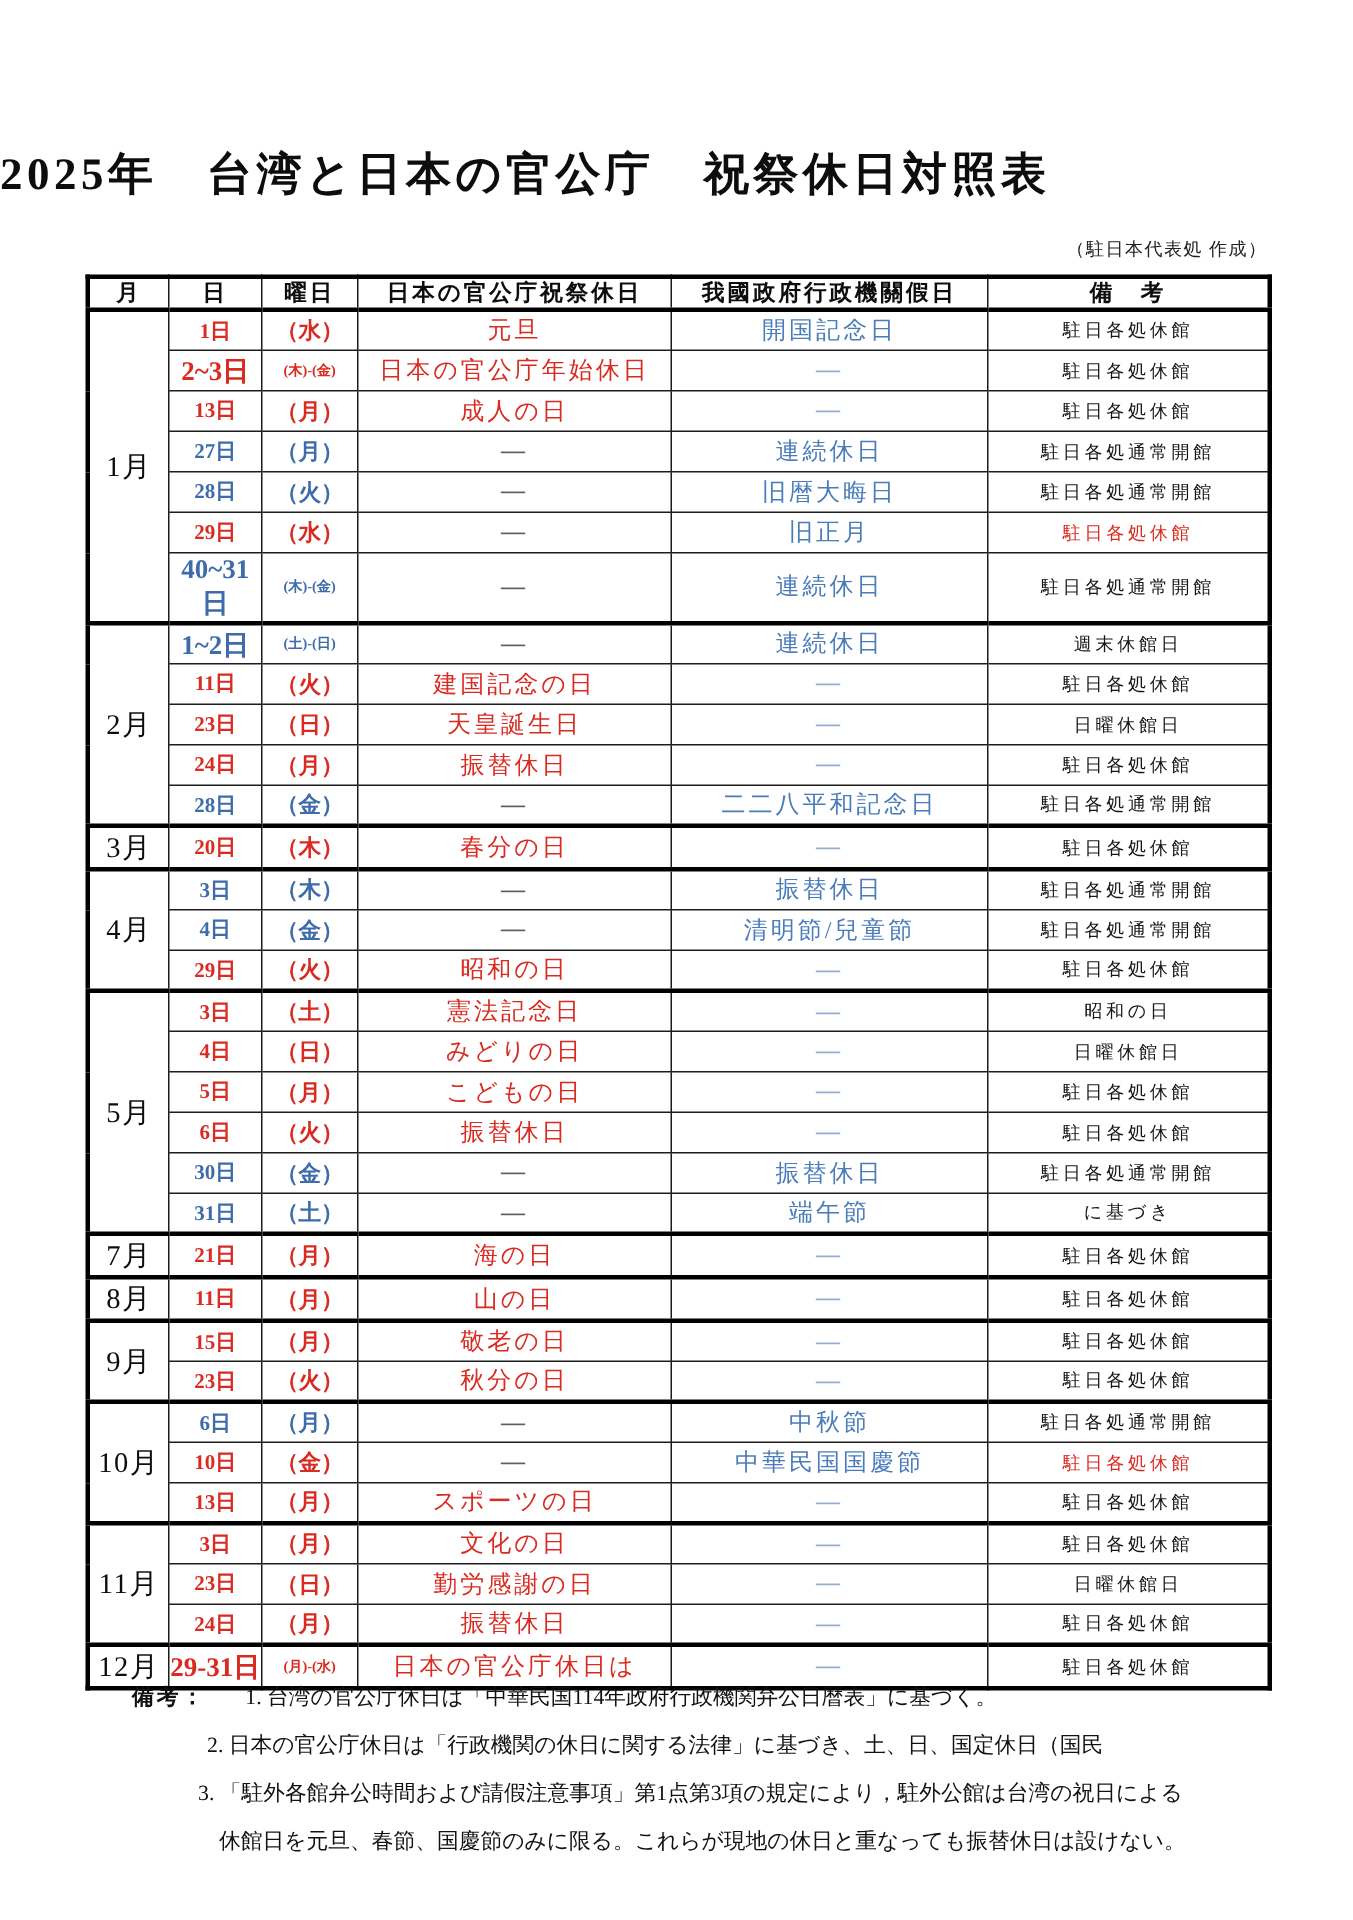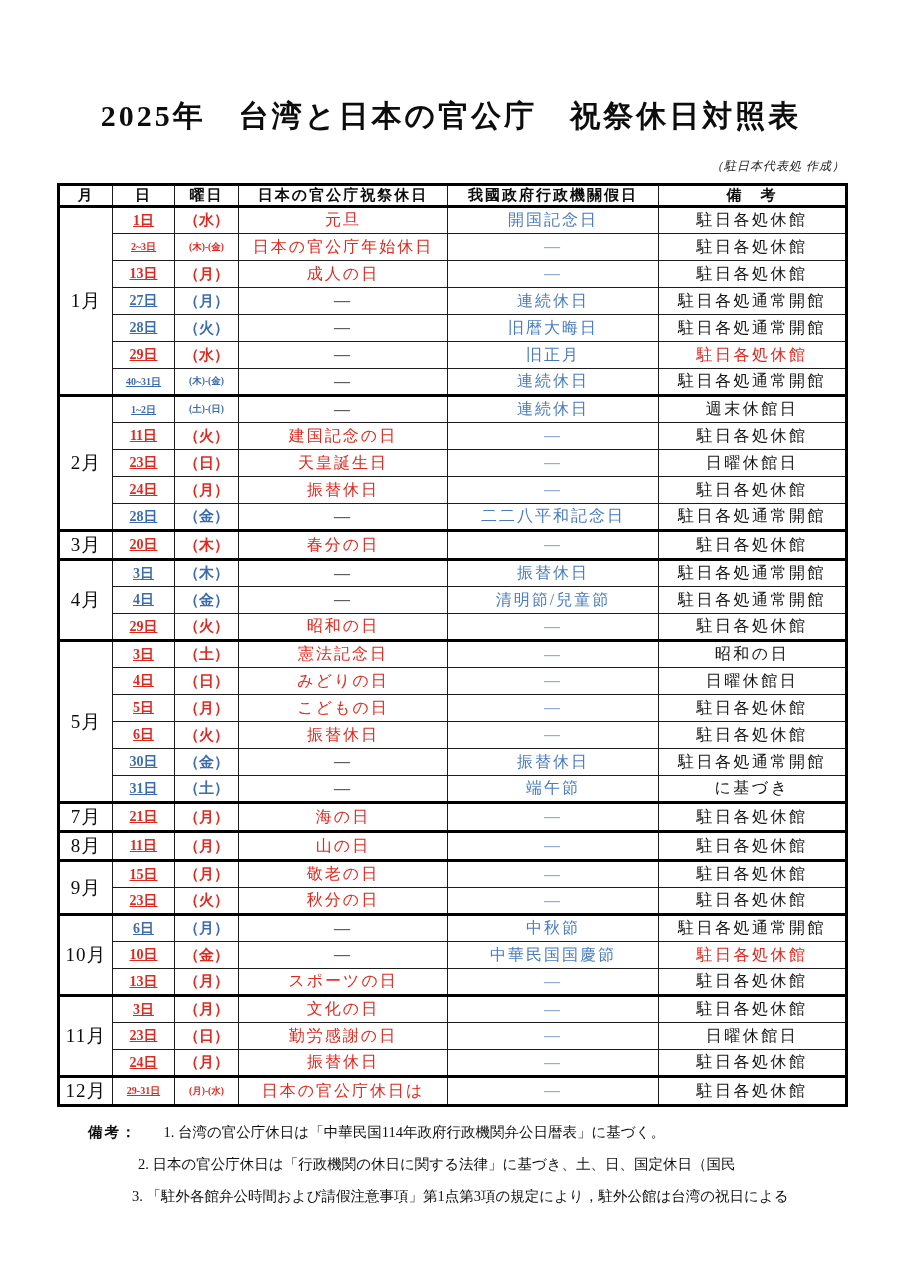--- a/index.html
+++ b/index.html
@@ -10,48 +10,48 @@
   *{margin:0;padding:0;box-sizing:border-box;}
   html,body{background:#ffffff;}
   body{
     width:902px;height:1280px;position:relative;
     font-family:"Liberation Serif","DejaVu Serif",serif;
     color:var(--ink);
   }
   .page{position:absolute;inset:0;background:#fff;}
   .title{
     position:absolute;top:96px;left:0;width:100%;
-    text-align:center;font-size:30px;font-weight:bold;
+    font-size:30px;font-weight:bold;
     letter-spacing:3px;color:#0d0d0d;white-space:pre;
   }
   .credit{
     position:absolute;top:158px;right:57px;
-    font-size:12px;letter-spacing:1px;color:#222;font-style:italic;
+    font-size:12px;letter-spacing:1px;color:#222;
   }
   table.holiday{
     position:absolute;left:57px;top:183px;width:788px;
     border-collapse:collapse;table-layout:fixed;
     border:3px solid #000;
   }
   col.c-month{width:54px;} col.c-day{width:62px;} col.c-wd{width:64px;}
   col.c-jp{width:209px;} col.c-tw{width:211px;} col.c-note{width:188px;}
   th,td{border:1px solid var(--border);text-align:center;vertical-align:middle;overflow:hidden;}
   thead th{
     height:22px;font-size:15px;font-weight:bold;letter-spacing:2px;
     border-bottom:3px solid #000;color:#0d0d0d;white-space:pre;
   }
   tbody td{height:27px;}
   tr.group-start td{border-top:3px solid #000;}
   td.month{font-size:19px;font-weight:400;letter-spacing:1px;color:#0d0d0d;}
-  td.day{font-size:14px;font-weight:bold;letter-spacing:0;text-decoration:underline;}
-  td.day.range{font-size:10px;}
+  td.day{font-size:14px;font-weight:bold;letter-spacing:0;}
+  td.day.range{font-size:18px;}
   td.weekday{font-size:15px;font-weight:600;}
   td.weekday.small{font-size:9.5px;letter-spacing:0;font-weight:bold;}
   td.jp,td.tw{font-size:16px;letter-spacing:2px;white-space:nowrap;}
-  td.note{font-size:16px;letter-spacing:2.5px;white-space:nowrap;}
+  td.note{font-size:12px;letter-spacing:2.5px;white-space:nowrap;}
   .c-red{color:var(--red);}
   .c-blue{color:var(--blue);}
   td.tw.c-blue{color:var(--tblue);}
   .c-black{color:#161616;}
   .c-gray-dash{color:var(--dash-gray);font-weight:bold;}
   .c-blue-dash{color:var(--dash-blue);font-weight:bold;}
   .notes{
     position:absolute;left:88px;top:1116px;width:760px;
     font-size:14.5px;line-height:32px;color:#111;
   }
@@ -327,14 +327,15 @@
           <td class="tw c-blue-dash">―</td>
           <td class="note c-black">駐日各処休館</td>
         </tr>
       </tbody>
   </table>
 
   <div class="notes" id="notes-box">
       <div class="notes-row" style="padding-left: 0px;"><span class="notes-label">備考：</span>1.  台湾の官公庁休日は「中華民国114年政府行政機関弁公日暦表」に基づく。</div>
       <div class="notes-row" style="padding-left: 50px;">2.  日本の官公庁休日は「行政機関の休日に関する法律」に基づき、土、日、国定休日（国民</div>
       <div class="notes-row" style="padding-left: 44px;">3. 「駐外各館弁公時間および請假注意事項」第1点第3項の規定により，駐外公館は台湾の祝日による</div>
+      <div class="notes-row" style="padding-left: 58px;">休館日を元旦、春節、国慶節のみに限る。これらが現地の休日と重なっても振替休日は設けない。</div>
     </div>
 </div>
 
 </body></html>

